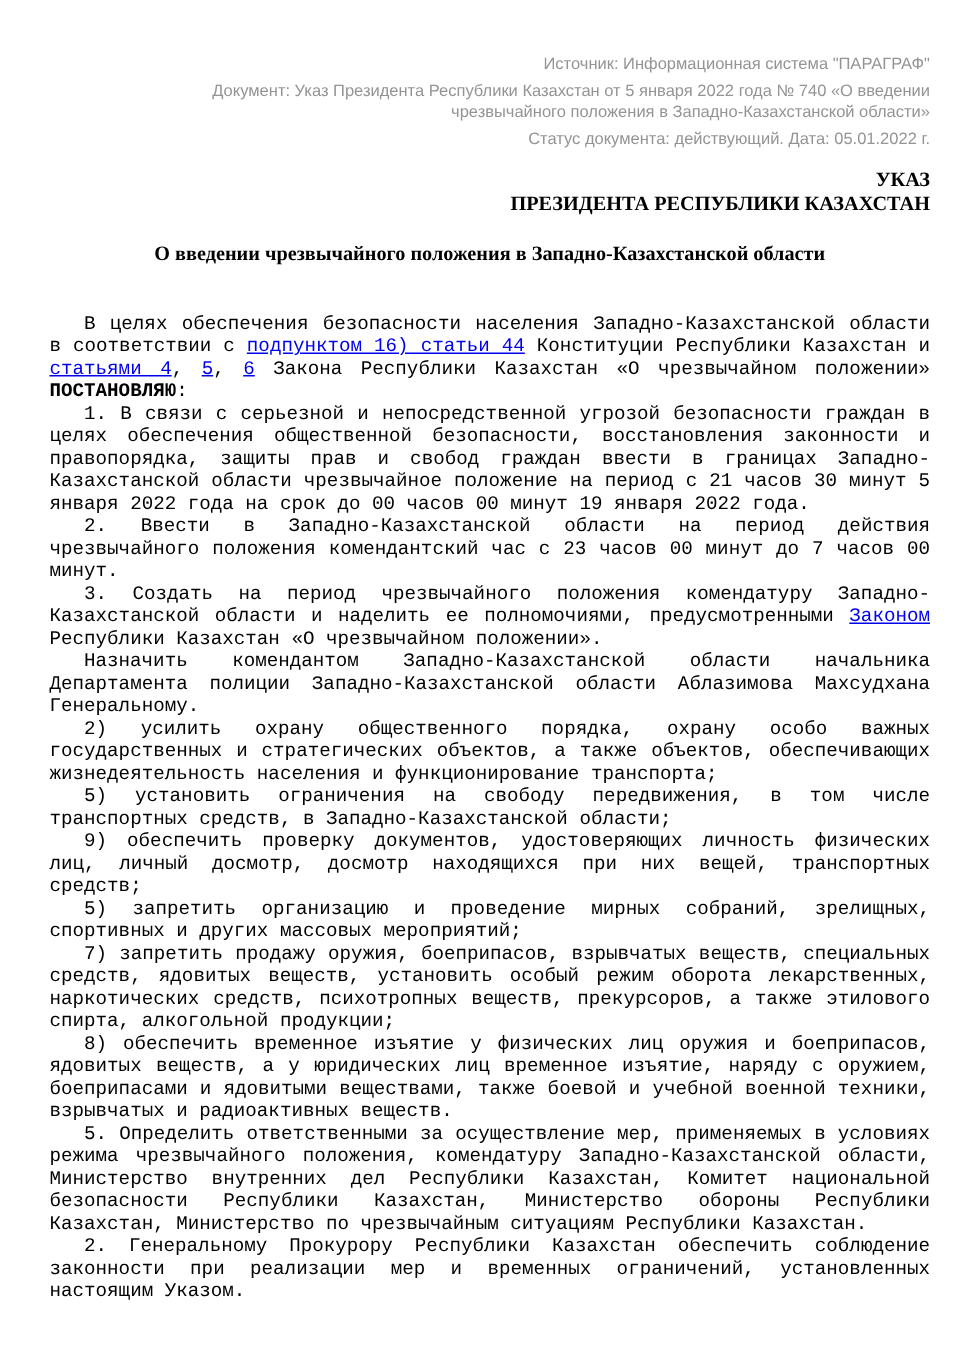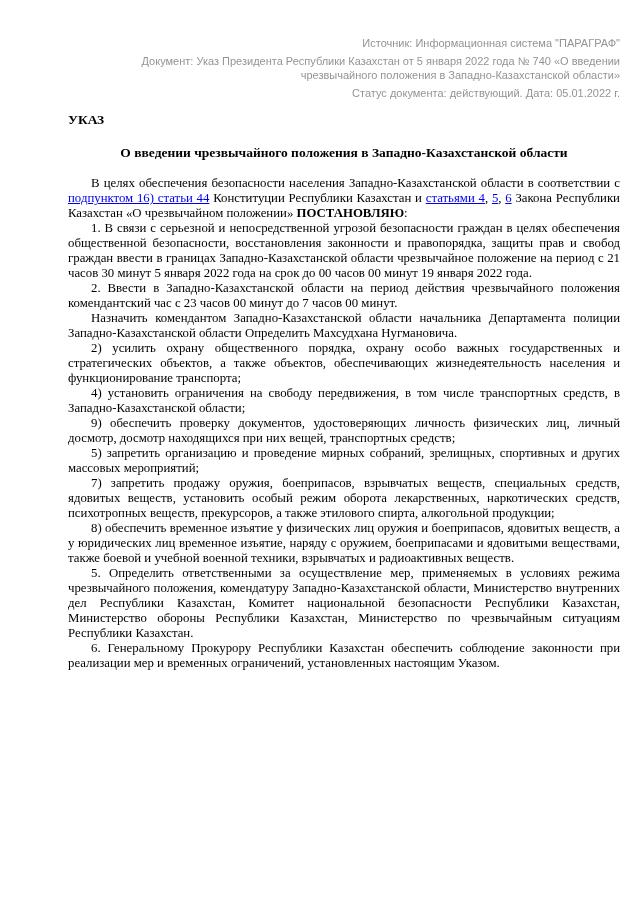--- a/index.html
+++ b/index.html
@@ -10,93 +10,96 @@
   body {
     width: 640px;
     height: 905px;
     overflow: hidden;
     color: #000000;
   }
   .page {
     box-sizing: border-box;
     width: 640px;
     height: 905px;
-    padding: 36px 20px 0 68px;
+    padding: 36px 20px 0 33px;
     background: #ffffff;
   }
   
   .meta {
     font-family: "Liberation Sans", sans-serif;
     font-size: 11px;
     line-height: 14px;
     color: var(--muted, #949494);
     text-align: right;
   }
   .meta-line { margin-bottom: 4px; }
   .meta-doc  { padding-left: 70px; text-align: right; }
   
   .doc-heading {
     margin-top: 12px;
-    text-align: left;
+    text-align: right;
     font-family: "Liberation Serif", serif;
     font-weight: bold;
     font-size: 13.5px;
     line-height: 16px;
   }
   .doc-title {
     margin-top: 17px;
-    margin-bottom: 15px;
+    margin-bottom: 31px;
     text-align: center;
     font-family: "Liberation Serif", serif;
     font-weight: bold;
     font-size: 13.5px;
     line-height: 16px;
   }
   
   .doc-body {
     font-family: "Liberation Serif", serif;
     font-size: 12.8px;
     line-height: 15px;
     text-align: justify;
     color: var(--text, #000000);
   }
   .para {
     margin: 0;
     text-indent: 23px;
+    font-family: Liberation Mono, monospace;
   }
   .lnk {
     color: var(--link, #0000ee);
     text-decoration: underline;
     cursor: pointer;
   }
   strong { font-weight: bold; }
 </style>
 </head>
 <body>
 
 <div class="page">
   <div class="meta">
     <div class="meta-line">Источник: Информационная система "ПАРАГРАФ"</div>
     <div class="meta-line meta-doc">Документ: Указ Президента Республики Казахстан от 5 января 2022 года № 740 «О введении чрезвычайного положения в Западно-Казахстанской области»</div>
     <div class="meta-line">Статус документа: действующий. Дата: 05.01.2022 г.</div>
   </div>
 
   <div class="doc-heading">
     <div>УКАЗ</div>
+    <div>ПРЕЗИДЕНТА РЕСПУБЛИКИ КАЗАХСТАН</div>
   </div>
 
   <div class="doc-title">О введении чрезвычайного положения в Западно-Казахстанской области</div>
 
   <div class="doc-body" id="doc-body">
       <p class="para"><span>В целях обеспечения безопасности населения Западно-Казахстанской области в соответствии с </span><a class="lnk">подпунктом 16) статьи 44</a><span> Конституции Республики Казахстан и </span><a class="lnk">статьями 4</a><span>, </span><a class="lnk">5</a><span>, </span><a class="lnk">6</a><span> Закона Республики Казахстан «О чрезвычайном положении» </span><strong>ПОСТАНОВЛЯЮ</strong><span>:</span></p>
       <p class="para"><span>1. В связи с серьезной и непосредственной угрозой безопасности граждан в целях обеспечения общественной безопасности, восстановления законности и правопорядка, защиты прав и свобод граждан ввести в границах Западно-Казахстанской области чрезвычайное положение на период с 21 часов 30 минут 5 января 2022 года на срок до 00 часов 00 минут 19 января 2022 года.</span></p>
       <p class="para"><span>2. Ввести в Западно-Казахстанской области на период действия чрезвычайного положения комендантский час с 23 часов 00 минут до 7 часов 00 минут.</span></p>
-      <p class="para"><span>Назначить комендантом Западно-Казахстанской области начальника Департамента полиции Западно-Казахстанской области Определить Махсудхана Нугмановича.</span></p>
+      <p class="para"><span>3. Создать на период чрезвычайного положения комендатуру Западно-Казахстанской области и наделить ее полномочиями, предусмотренными </span><a class="lnk">Законом</a><span> Республики Казахстан «О чрезвычайном положении».</span></p>
+      <p class="para"><span>Назначить комендантом Западно-Казахстанской области начальника Департамента полиции Западно-Казахстанской области Аблазимова Махсудхана Генеральному.</span></p>
       <p class="para"><span>2) усилить охрану общественного порядка, охрану особо важных государственных и стратегических объектов, а также объектов, обеспечивающих жизнедеятельность населения и функционирование транспорта;</span></p>
-      <p class="para"><span>4) установить ограничения на свободу передвижения, в том числе транспортных средств, в Западно-Казахстанской области;</span></p>
+      <p class="para"><span>5) установить ограничения на свободу передвижения, в том числе транспортных средств, в Западно-Казахстанской области;</span></p>
       <p class="para"><span>9) обеспечить проверку документов, удостоверяющих личность физических лиц, личный досмотр, досмотр находящихся при них вещей, транспортных средств;</span></p>
       <p class="para"><span>5) запретить организацию и проведение мирных собраний, зрелищных, спортивных и других массовых мероприятий;</span></p>
       <p class="para"><span>7) запретить продажу оружия, боеприпасов, взрывчатых веществ, специальных средств, ядовитых веществ, установить особый режим оборота лекарственных, наркотических средств, психотропных веществ, прекурсоров, а также этилового спирта, алкогольной продукции;</span></p>
       <p class="para"><span>8) обеспечить временное изъятие у физических лиц оружия и боеприпасов, ядовитых веществ, а у юридических лиц временное изъятие, наряду с оружием, боеприпасами и ядовитыми веществами, также боевой и учебной военной техники, взрывчатых и радиоактивных веществ.</span></p>
       <p class="para"><span>5. Определить ответственными за осуществление мер, применяемых в условиях режима чрезвычайного положения, комендатуру Западно-Казахстанской области, Министерство внутренних дел Республики Казахстан, Комитет национальной безопасности Республики Казахстан, Министерство обороны Республики Казахстан, Министерство по чрезвычайным ситуациям Республики Казахстан.</span></p>
-      <p class="para"><span>6. Генеральному Прокурору Республики Казахстан обеспечить соблюдение законности при реализации мер и временных ограничений, установленных настоящим Указом.</span></p>
+      <p class="para"><span>2. Генеральному Прокурору Республики Казахстан обеспечить соблюдение законности при реализации мер и временных ограничений, установленных настоящим Указом.</span></p>
     </div>
 </div>
 
 </body></html>

